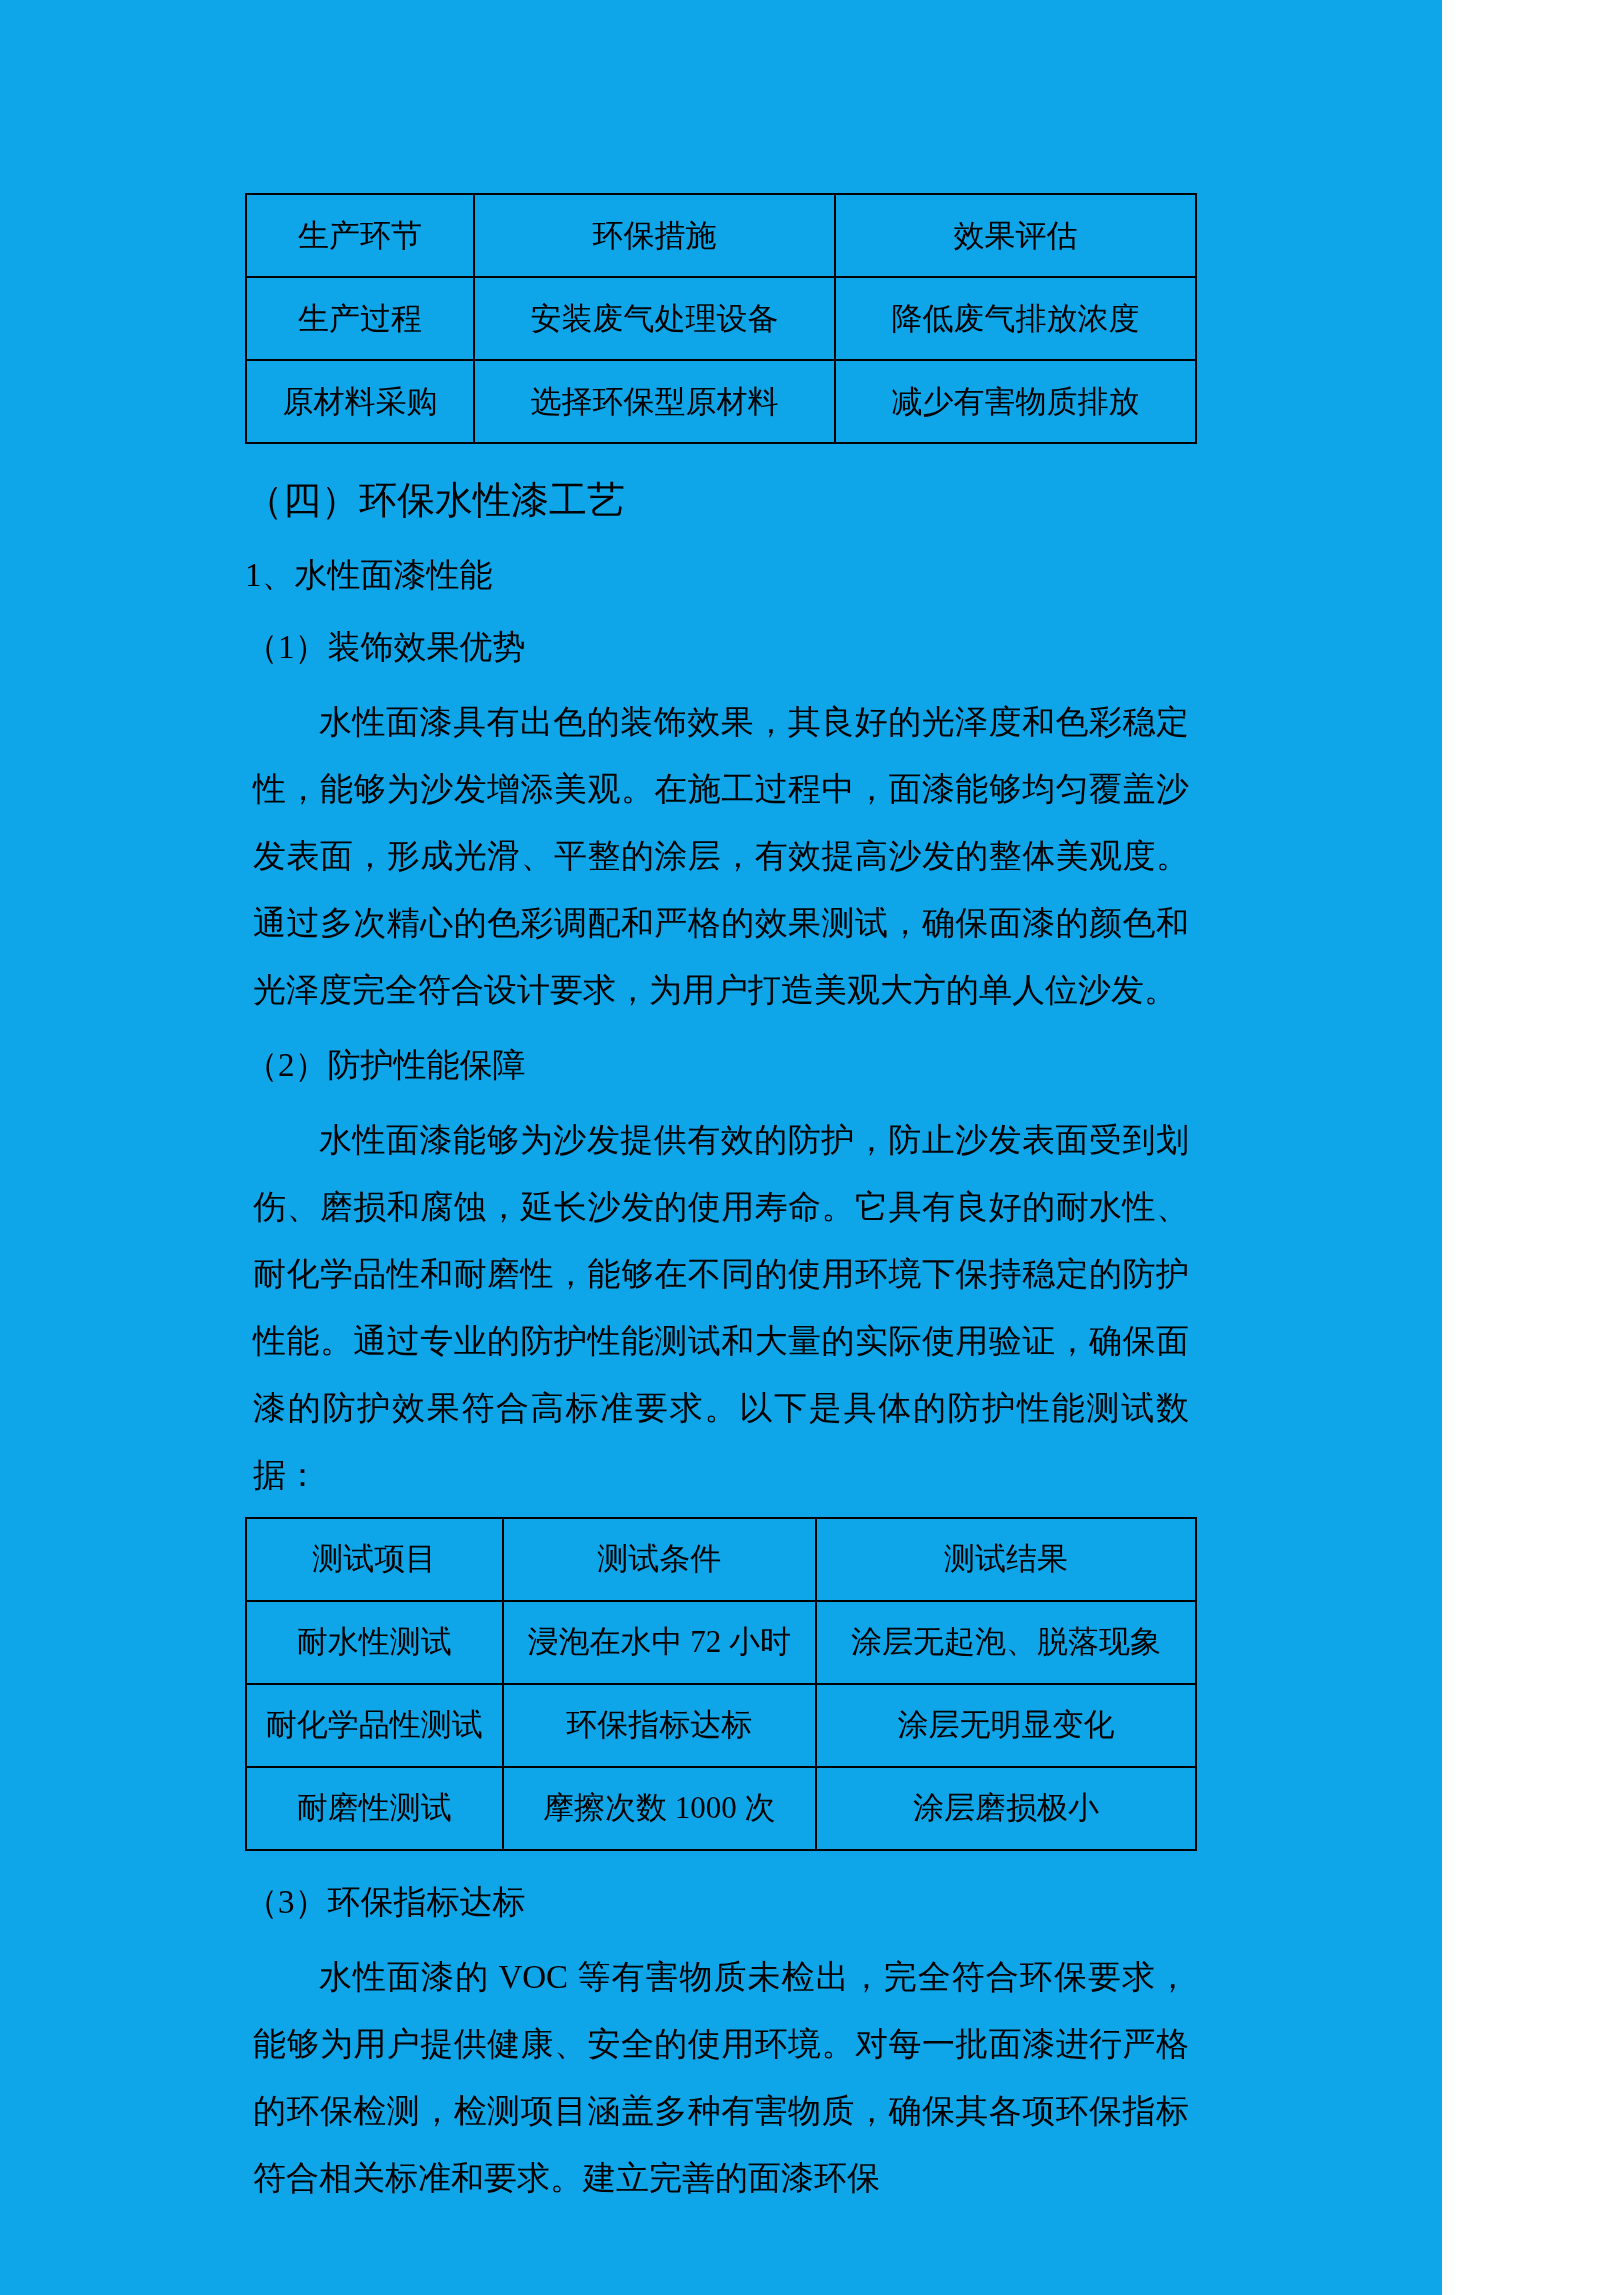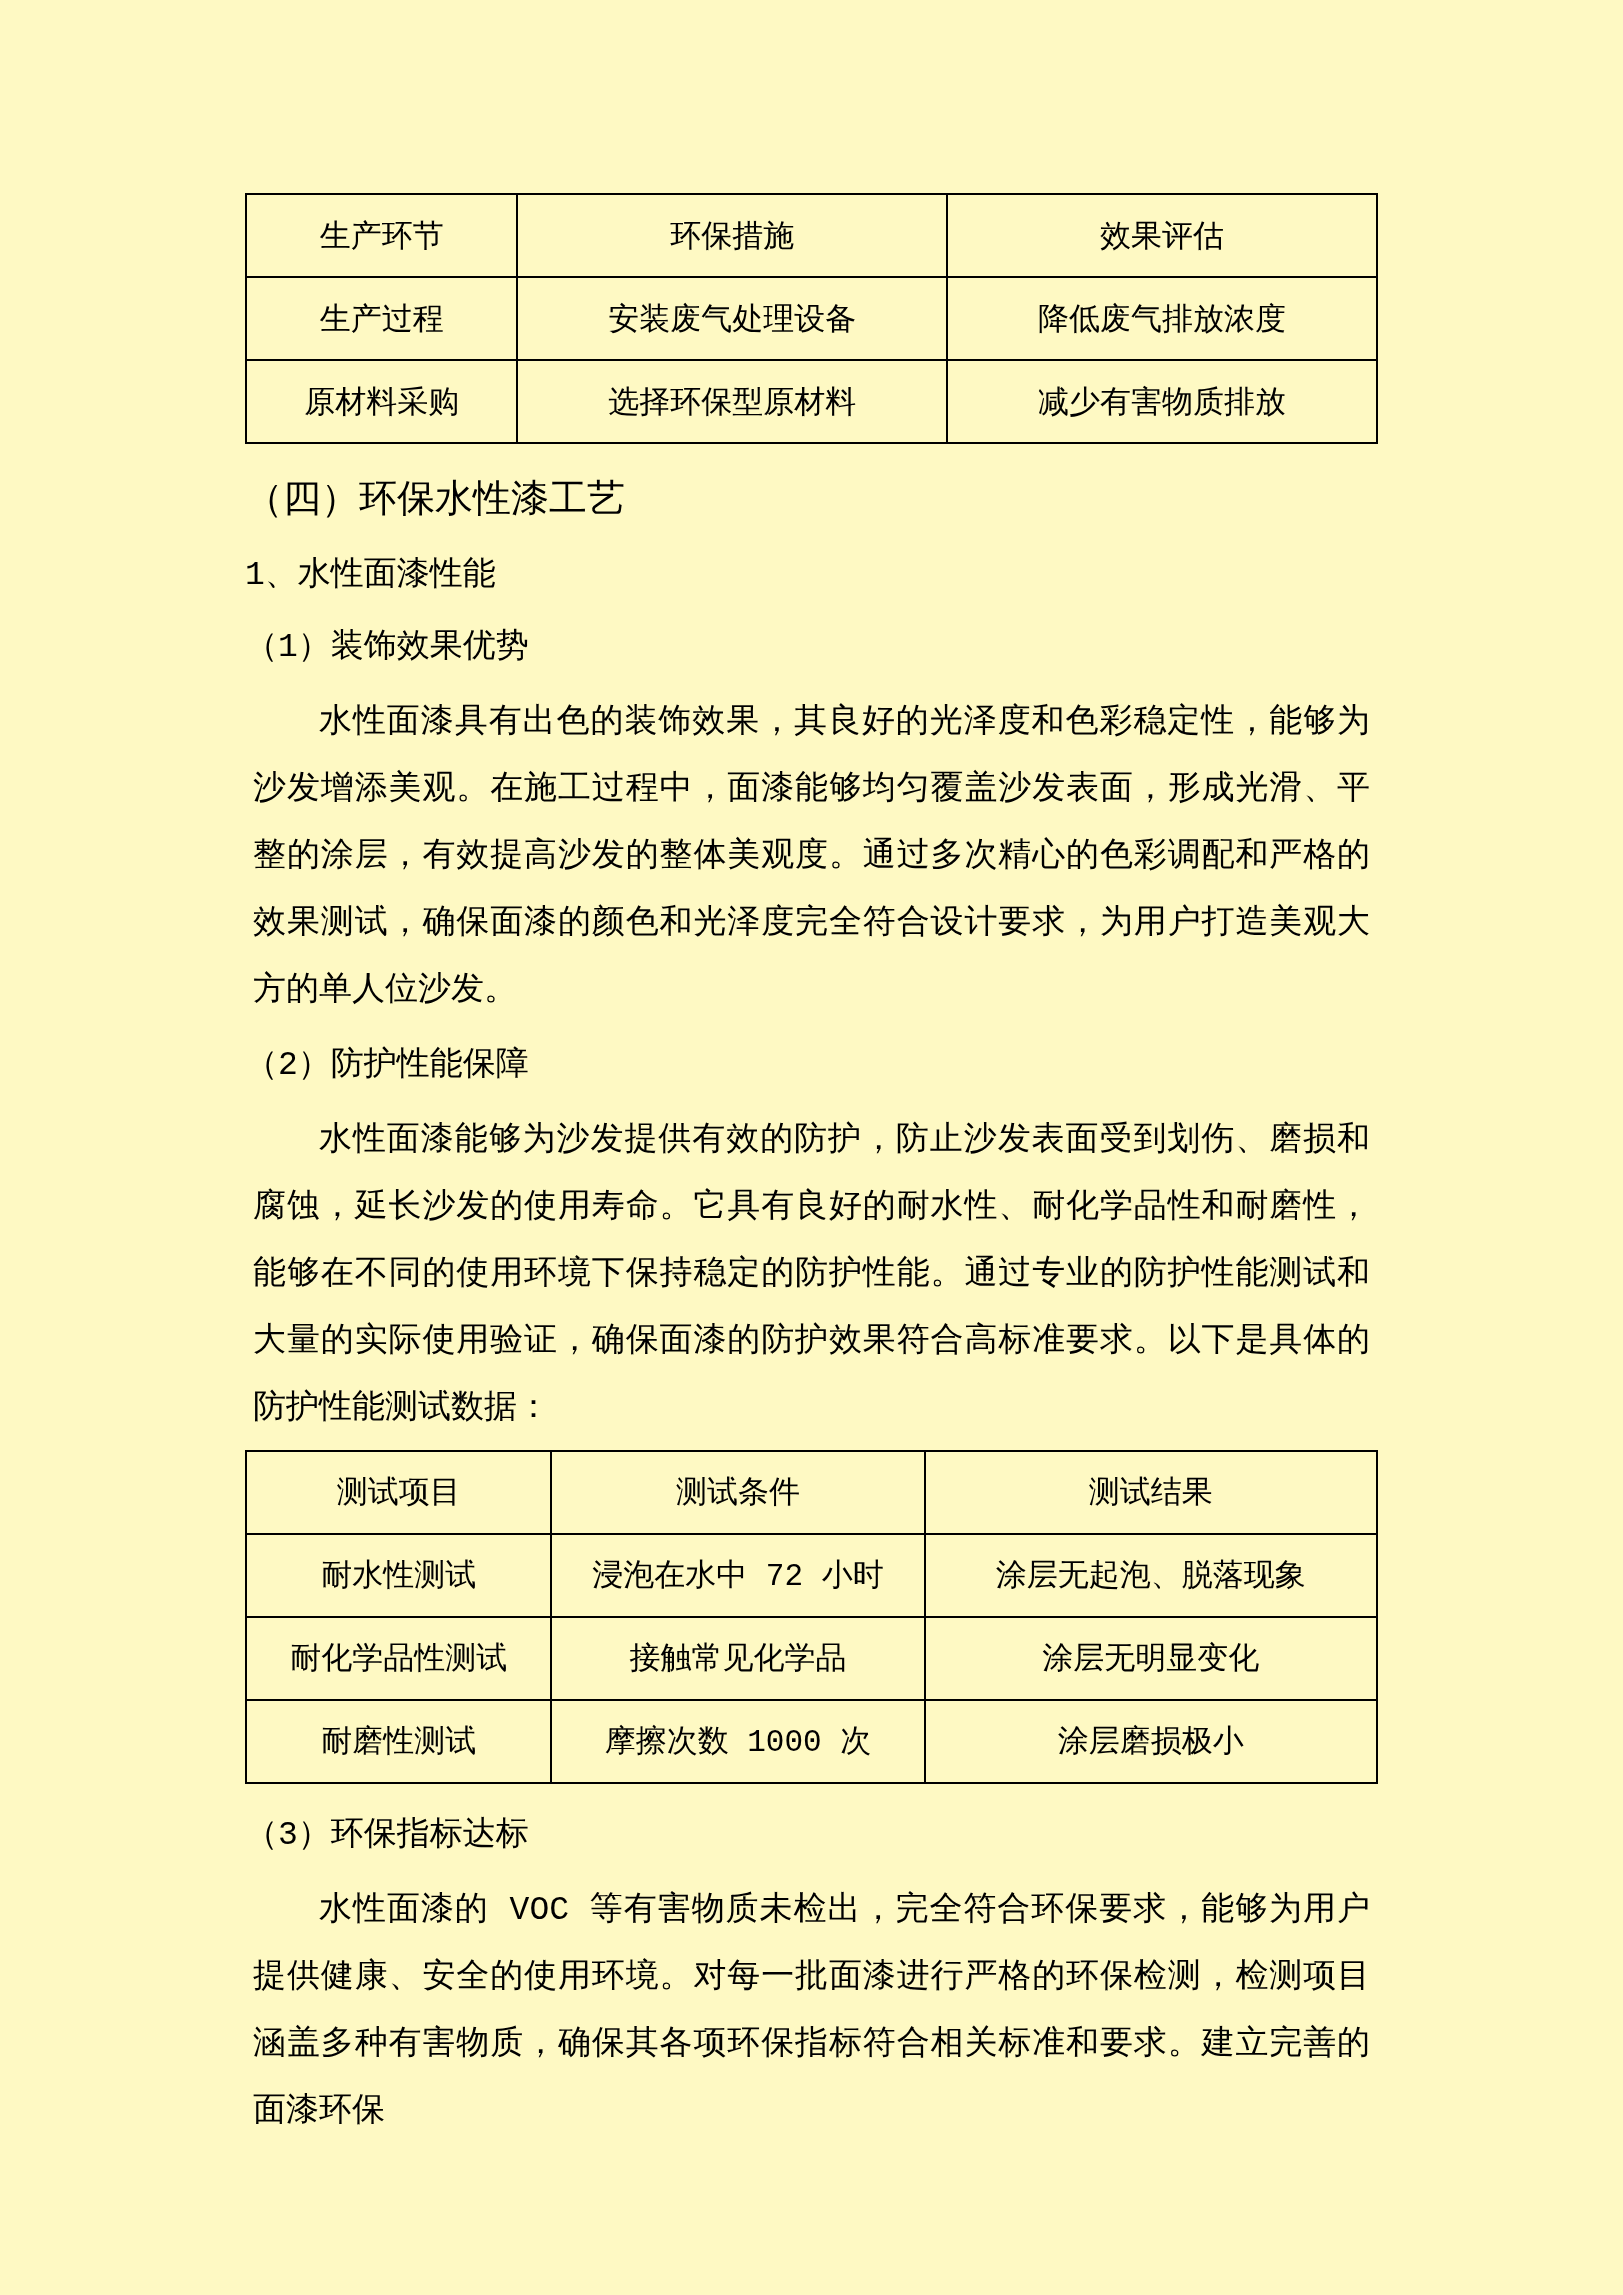--- a/index.html
+++ b/index.html
@@ -2,27 +2,27 @@
 <html style="font-size:10.5px"><head>
 <meta charset="utf-8">
 <style>
   html, body {
     margin: 0;
     padding: 0;
     background: #ffffff;
   }
   .page {
     position: relative;
-    width: 1623px;
+    width: 1442px;
     height: 2295px;
     box-sizing: border-box;
     padding: 193px 245px 0 245px;
-    background: #fef9c3;
+    background: #0ea5e9;
     color: #000000;
-    font-family: Liberation Mono, monospace;
+    font-family: Liberation Serif, serif;
     font-size: 33px;
     overflow: hidden;
   }
   table.doc-table {
     width: 100%;
     border-collapse: collapse;
     table-layout: fixed;
   }
   table.doc-table td {
     border: 2px solid #000000;
@@ -119,21 +119,21 @@
         <td>测试条件</td>
         <td>测试结果</td>
       </tr>
       <tr>
         <td>耐水性测试</td>
         <td>浸泡在水中 72 小时</td>
         <td>涂层无起泡、脱落现象</td>
       </tr>
       <tr>
         <td>耐化学品性测试</td>
-        <td>接触常见化学品</td>
+        <td>环保指标达标</td>
         <td>涂层无明显变化</td>
       </tr>
       <tr>
         <td>耐磨性测试</td>
         <td>摩擦次数 1000 次</td>
         <td>涂层磨损极小</td>
       </tr>
     </tbody>
   </table>
 

